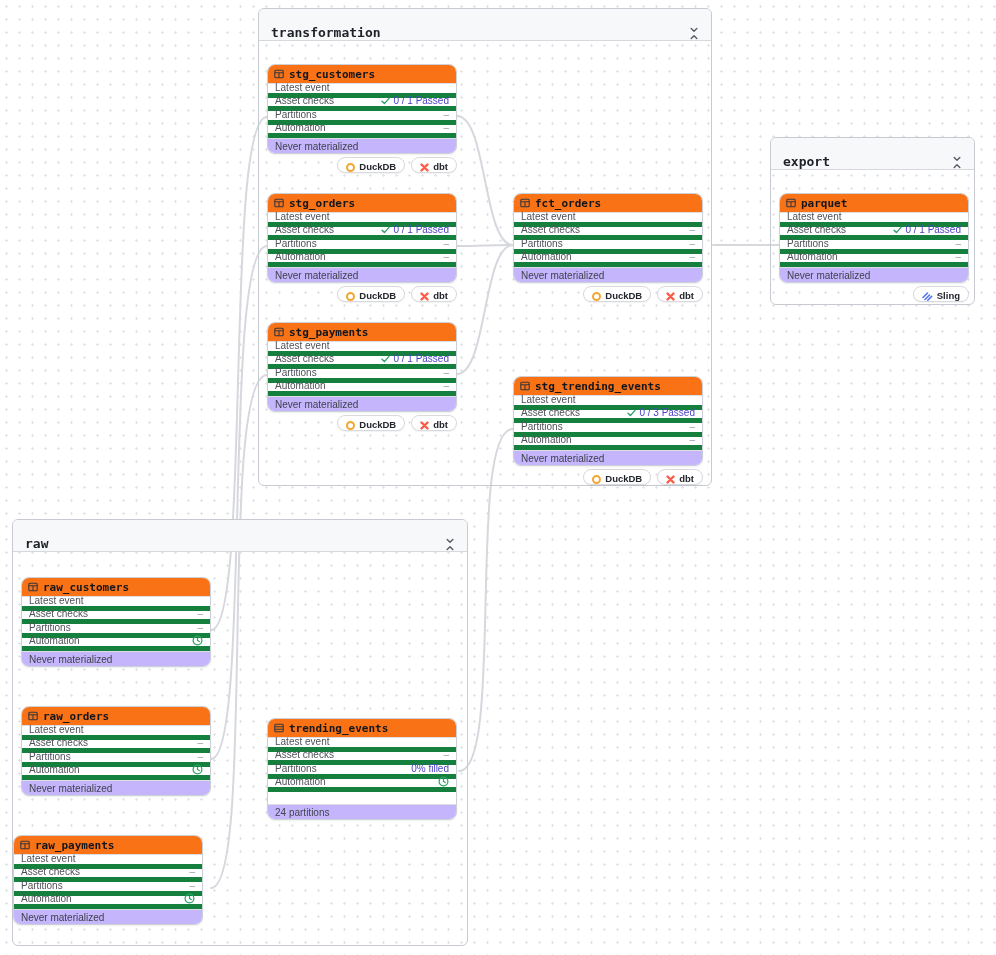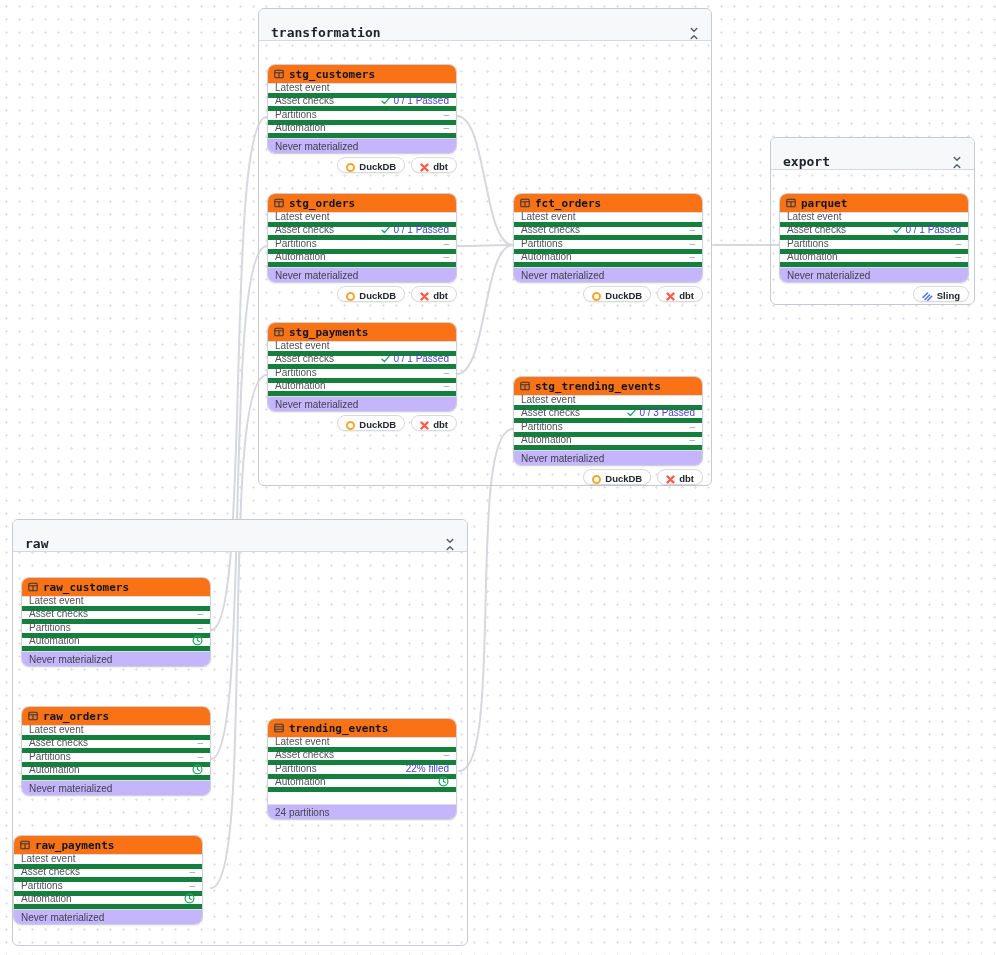--- a/index.html
+++ b/index.html
@@ -469,21 +469,21 @@
   </div>
   <div class="row">
       <span class="lbl">Latest event</span>
     </div>
   <div class="row">
       <span class="lbl">Asset checks</span>
       <span class="val dash">–</span>
     </div>
   <div class="row">
     <span class="lbl">Partitions</span>
-    <span class="val link">22% filled</span>
+    <span class="val link">0% filled</span>
   </div>
   <div class="row">
     <span class="lbl">Automation</span>
     <span class="val">
       <svg width="11" height="11" viewBox="0 0 11 11">
           <circle cx="5.5" cy="5.5" r="4.4" fill="none" stroke="#27a464" stroke-width="1.2"></circle>
           <path d="M5.5 3.2 V5.5 L7.3 6.6" fill="none" stroke="#27a464" stroke-width="1.2" stroke-linecap="round"></path>
         </svg>
     </span>
   </div>

